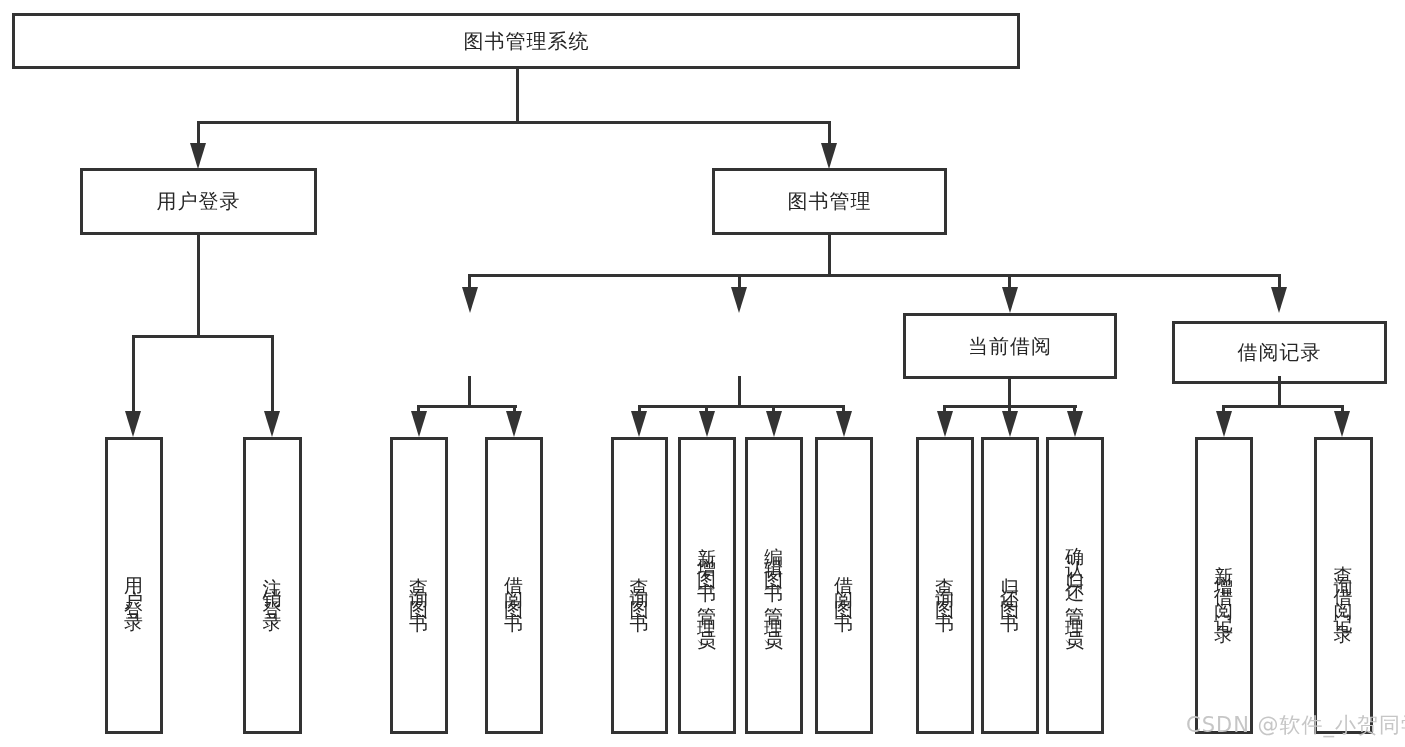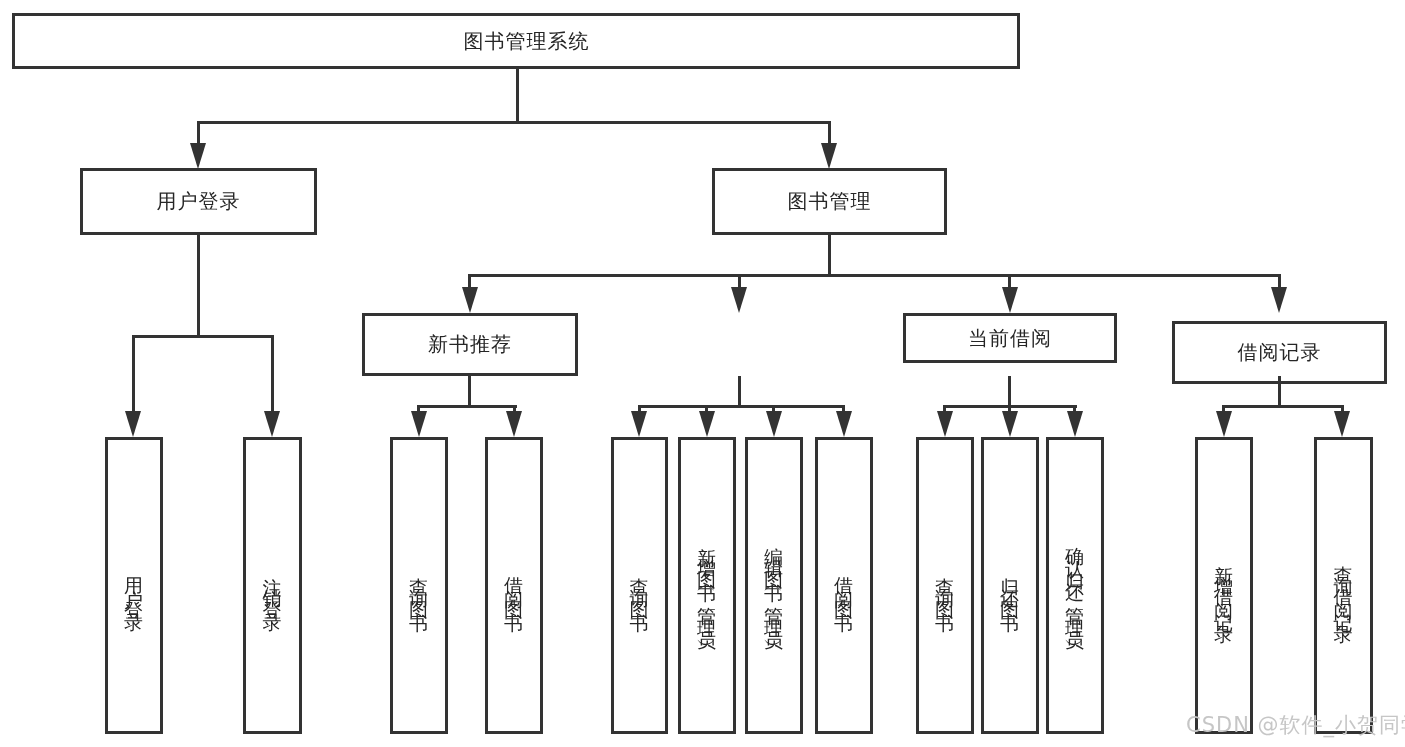--- a/index.html
+++ b/index.html
@@ -66,24 +66,21 @@
     <span class="hlabel">图书管理系统</span>
   </div>
 
   <div class="node" style="left:80px;top:168px;width:237px;height:67px;">
     <span class="hlabel">用户登录</span>
   </div>
   <div class="node" style="left:712px;top:168px;width:235px;height:67px;">
     <span class="hlabel">图书管理</span>
   </div>
 
-  <div class="node" style="left:362px;top:313px;width:216px;height:63px;">
-    <span class="hlabel">新书推荐</span>
-  </div>
-  <div class="node" style="left:903px;top:313px;width:214px;height:50px;">
+  <div class="node" style="left:903px;top:313px;width:214px;height:66px;">
     <span class="hlabel">当前借阅</span>
   </div>
   <div class="node" style="left:1172px;top:313px;width:215px;height:63px;margin-top:8px;">
     <span class="hlabel">借阅记录</span>
   </div>
 
   <div class="node" style="left:105px;top:437px;width:58px;height:297px;">
     <span class="vlabel">用户登录</span>
   </div>
   <div class="node" style="left:243px;top:437px;width:59px;height:297px;">

